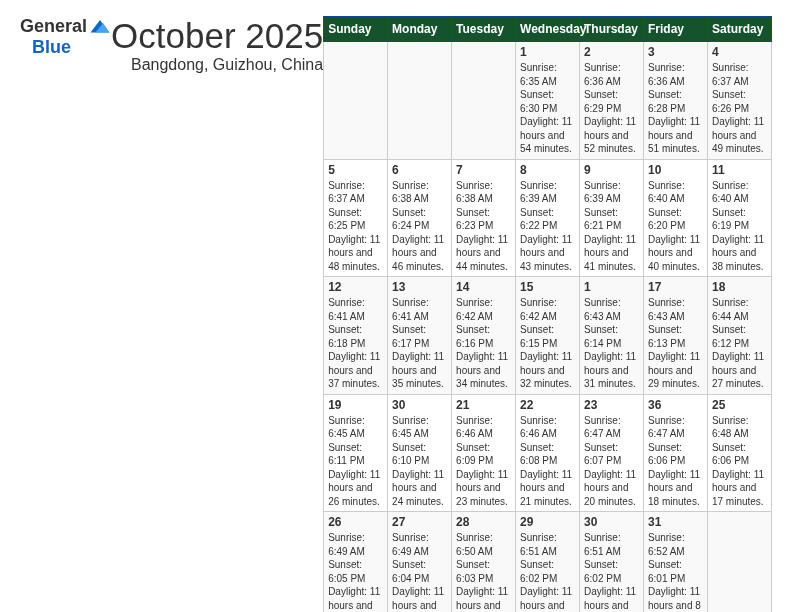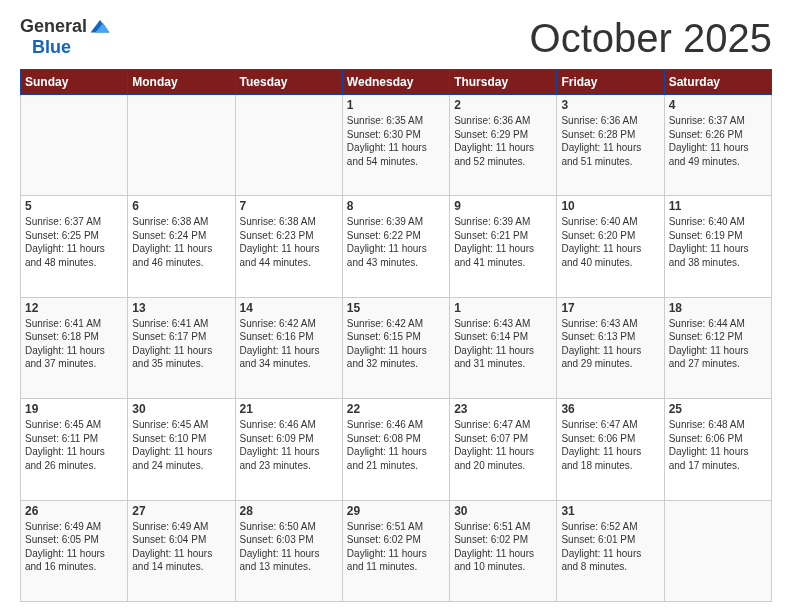--- a/index.html
+++ b/index.html
@@ -8,21 +8,21 @@
       background: #fff;
       width: 792px;
       height: 612px;
       overflow: hidden;
     }
     .page {
       width: 792px;
       height: 612px;
       padding: 16px 20px 10px 20px;
       display: flex;
-      flex-direction: column;
+      flex-direction: row;
       border-radius: 18px;
     }
     .header {
       display: flex;
       justify-content: space-between;
       align-items: flex-start;
       margin-bottom: 8px;
     }
     .logo {
       display: flex;
@@ -43,36 +43,36 @@
     }
     .logo-icon {
       width: 22px;
       height: 18px;
       margin-left: 2px;
     }
     .title-block {
       text-align: right;
     }
     .month-title {
-      font-size: 40px;
+      font-size: 35px;
       color: #333;
       font-weight: normal;
     }
     .location {
       font-size: 16px;
       color: #333;
     }
     .calendar {
       width: 100%;
       border-collapse: collapse;
       flex: 1;
       table-layout: fixed;
     }
     .calendar thead th {
-      background-color: #7f1d1d;
+      background-color: #14532d;
       color: #fff;
       padding: 5px 4px;
       font-size: 12px;
       font-weight: bold;
       text-align: left;
       border: 1px solid #0d47a1;
     }
     .calendar tbody td {
       vertical-align: top;
       border: 1px solid #ccc;
@@ -115,20 +115,21 @@
           <polygon points="2,18 14,2 26,18" fill="#1565c0"></polygon>
           <polygon points="8,18 18,6 26,18" fill="#42a5f5"></polygon>
         </svg>
       </div>
       <div style="display:flex;">
         <span class="logo-blue" style="font-size:18px;font-weight:bold;color:#1565c0;margin-left:12px;">Blue</span>
       </div>
     </div>
     <div class="title-block">
       <div class="month-title">October 2025</div>
+      <div class="location">Bangdong, Guizhou, China</div>
     </div>
   </div>
 
   <table class="calendar">
     <thead>
       <tr>
       <th>Sunday</th>
           <th>Monday</th>
           <th>Tuesday</th>
           <th>Wednesday</th>

